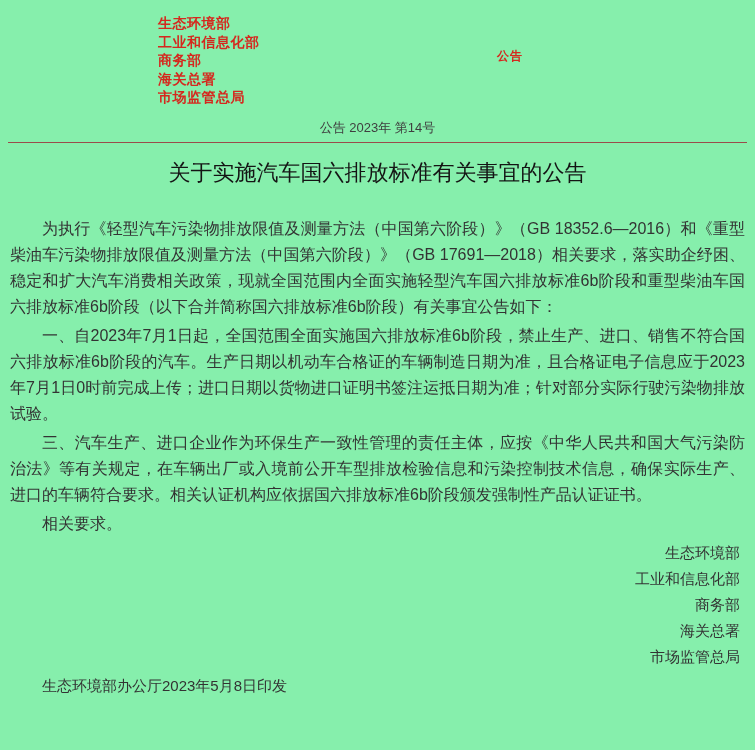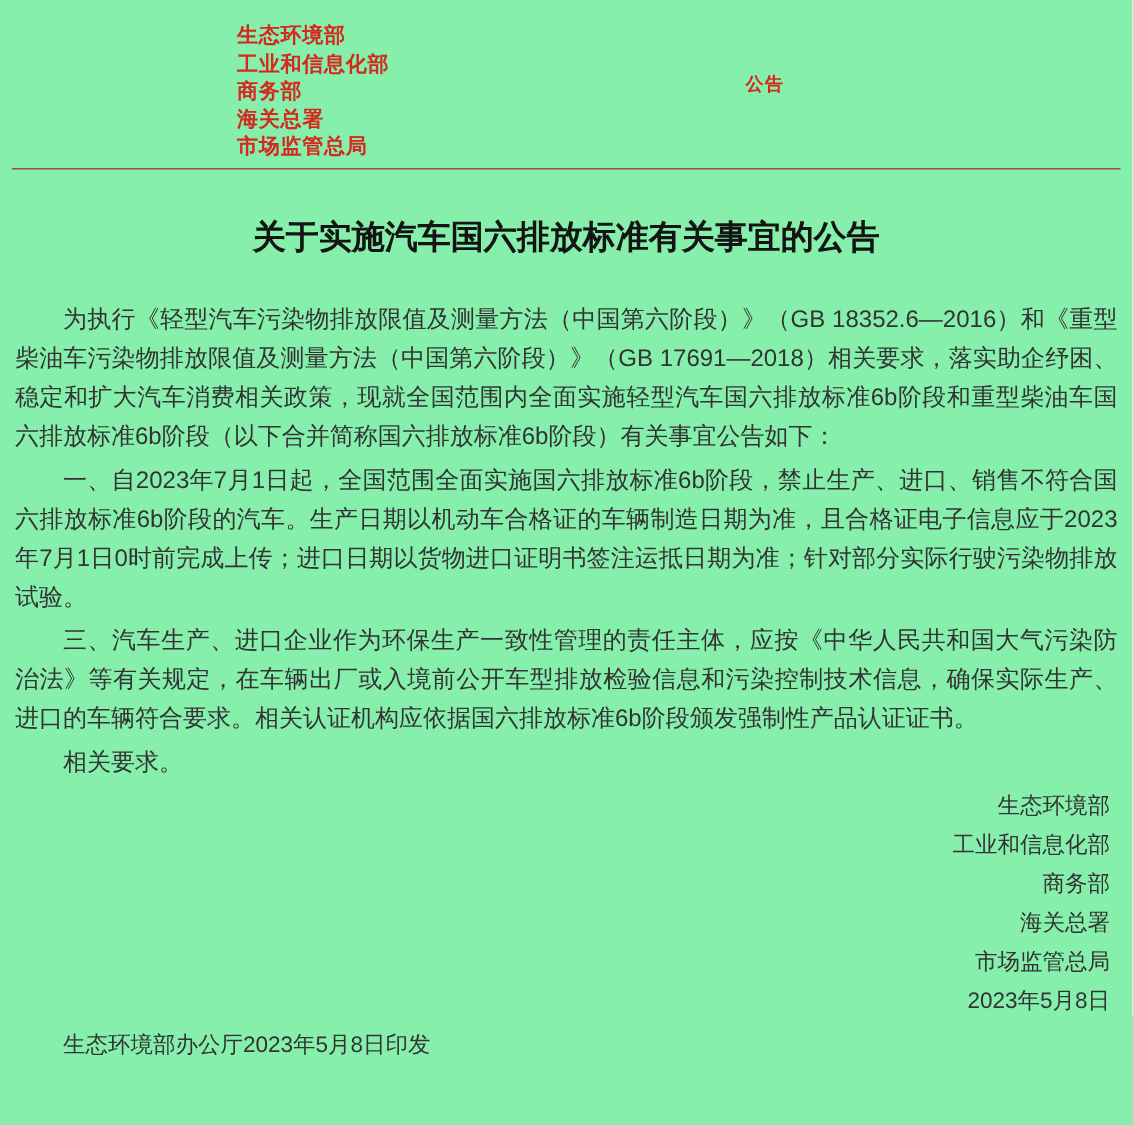--- a/index.html
+++ b/index.html
@@ -43,25 +43,25 @@
   }
   
   .divider {
     border: none;
     border-top: 1px solid #9a4b4b;
     margin: 5px 8px 0 8px;
     height: 0;
   }
   
   .title {
-    margin: 30px 10px 0 10px;
+    margin: 15px 10px 0 10px;
     text-align: center;
     font-size: 22px;
     line-height: 30px;
-    font-weight: bold;
+    font-weight: normal;
     color: #141414;
   }
   
   .body {
     margin: 28px 10px 0 10px;
     font-size: 16px;
     line-height: 26px;
     color: #333333;
     text-align: justify;
   }
@@ -94,36 +94,36 @@
     <div class="ministries">
       <div>生态环境部</div>
       <div>工业和信息化部</div>
       <div>商务部</div>
       <div>海关总署</div>
       <div>市场监管总局</div>
     </div>
     <div class="gonggao-label">公告</div>
   </header>
 
+  <div class="doc-number">公告 2023年 第14号</div>
 
   <hr class="divider">
 
   <h1 class="title">关于实施汽车国六排放标准有关事宜的公告</h1>
 
   <main class="body">
     <p>为执行《轻型汽车污染物排放限值及测量方法（中国第六阶段）》（GB 18352.6—2016）和《重型柴油车污染物排放限值及测量方法（中国第六阶段）》（GB 17691—2018）相关要求，落实助企纾困、稳定和扩大汽车消费相关政策，现就全国范围内全面实施轻型汽车国六排放标准6b阶段和重型柴油车国六排放标准6b阶段（以下合并简称国六排放标准6b阶段）有关事宜公告如下：</p>
     <p>一、自2023年7月1日起，全国范围全面实施国六排放标准6b阶段，禁止生产、进口、销售不符合国六排放标准6b阶段的汽车。生产日期以机动车合格证的车辆制造日期为准，且合格证电子信息应于2023年7月1日0时前完成上传；进口日期以货物进口证明书签注运抵日期为准；针对部分实际行驶污染物排放试验。</p>
     <p>三、汽车生产、进口企业作为环保生产一致性管理的责任主体，应按《中华人民共和国大气污染防治法》等有关规定，在车辆出厂或入境前公开车型排放检验信息和污染控制技术信息，确保实际生产、进口的车辆符合要求。相关认证机构应依据国六排放标准6b阶段颁发强制性产品认证证书。</p>
     <p>相关要求。</p>
   </main>
 
   <div class="signatures">
     <div>生态环境部</div>
     <div>工业和信息化部</div>
     <div>商务部</div>
     <div>海关总署</div>
     <div>市场监管总局</div>
-    <div>2023年5月8日</div>
   </div>
 
   <div class="print-note">生态环境部办公厅2023年5月8日印发</div>
 
 </div>
 
 </body></html>

